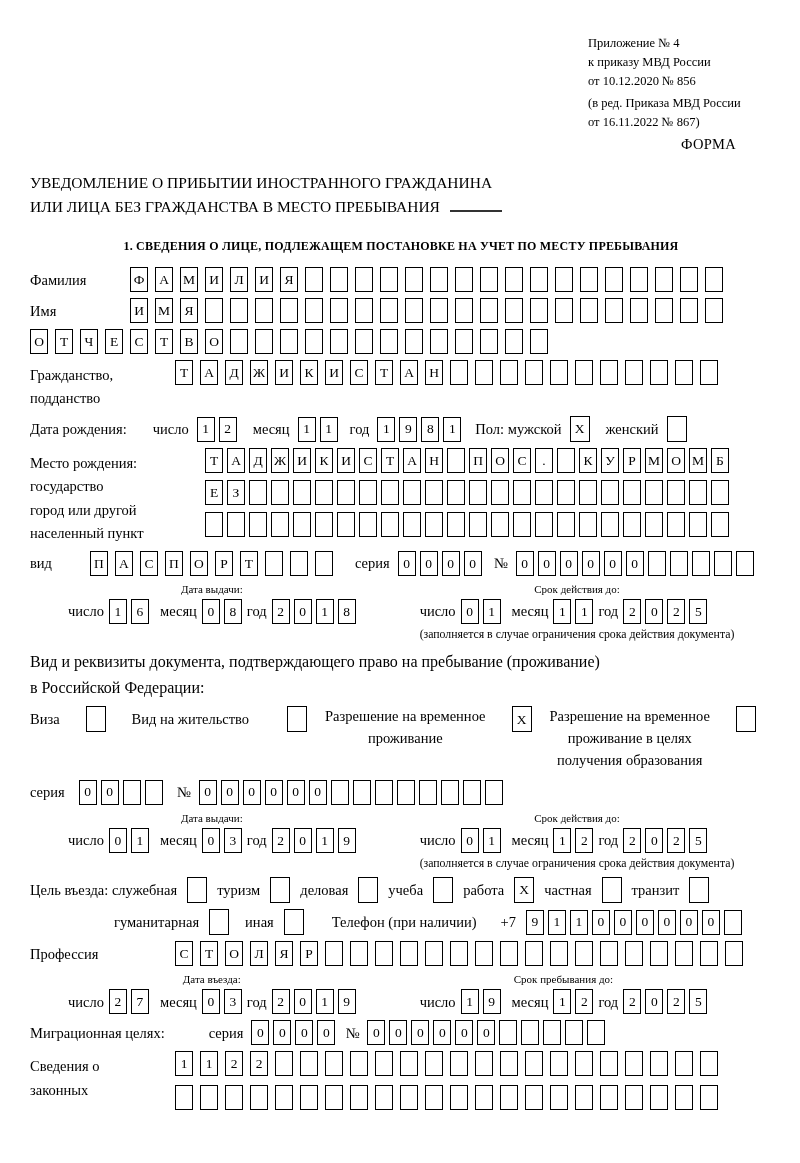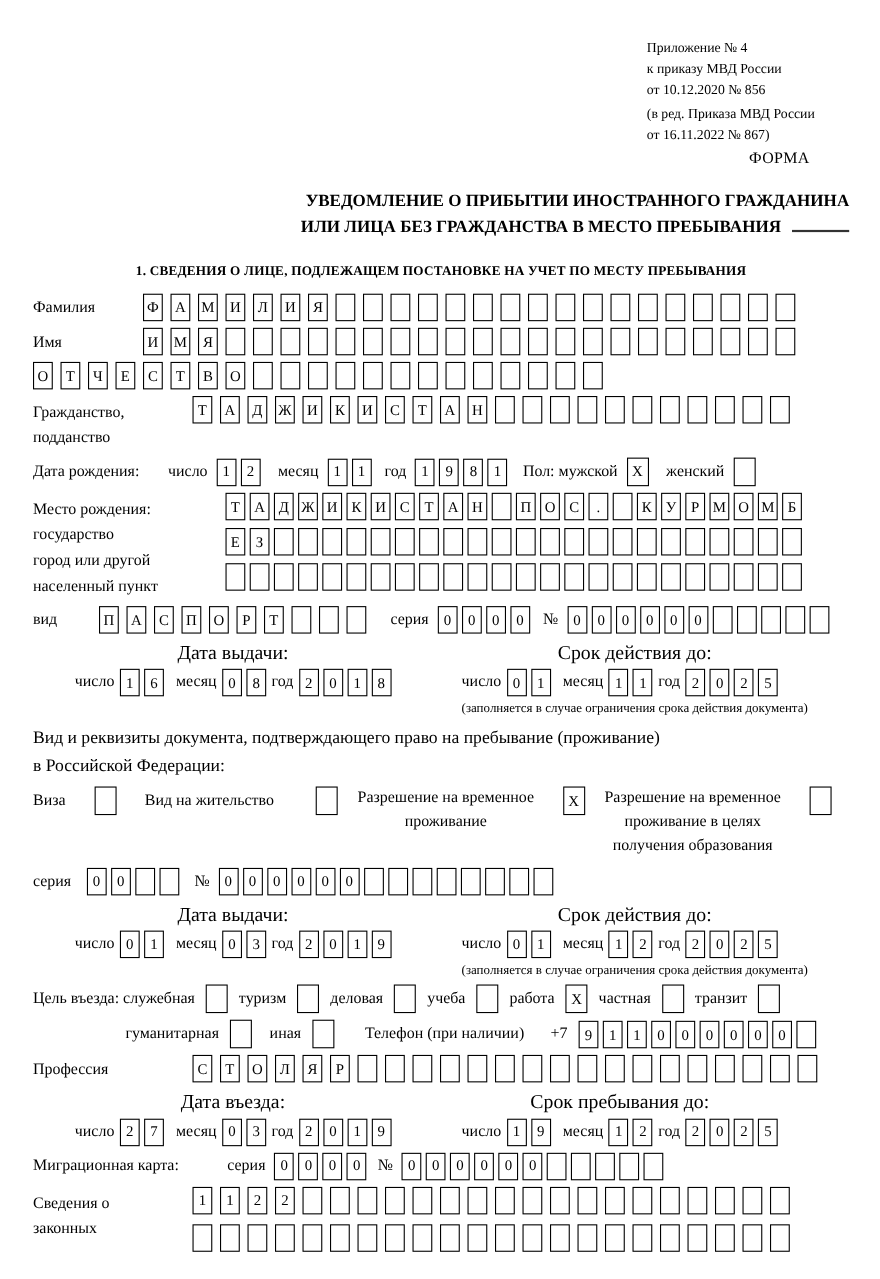--- a/index.html
+++ b/index.html
@@ -2,37 +2,37 @@
 <html><head>
 <meta charset="utf-8">
 <style>
   *{box-sizing:border-box;margin:0;padding:0}
   html,body{background:#fff}
   body{width:800px;height:1163px;font-family:"Liberation Serif",serif;color:#000;overflow:hidden}
   .page{padding:34px 28px 0 30px;position:relative}
   .hdr{margin-left:558px;font-size:12.5px;line-height:1.5}
   .hdr .gap{margin-top:4px}
   .forma{text-align:right;padding-right:36px;font-weight:normal;font-size:14.5px;margin-top:4px;letter-spacing:.3px}
-  .title{text-align:right;font-weight:bold;font-size:15.5px;margin-top:18px;line-height:1.55}
+  .title{text-align:left;font-weight:normal;font-size:15.5px;margin-top:18px;line-height:1.55}
   .title-underline{display:inline-block;width:52px;border-bottom:2.2px solid #333;margin-left:10px;height:13px}
   .sec{text-align:center;font-weight:bold;font-size:12px;margin-top:20px;margin-bottom:13px;letter-spacing:.2px}
   .frow{display:flex;align-items:flex-start;margin-bottom:6px;font-size:14.5px;line-height:1.3}
   .lbl{flex:none;padding-top:4px}
   .lbl.multi{padding-top:4px;line-height:1.6}
   .w100{width:100px}.w145{width:145px}.w175{width:175px}
   .cells{display:inline-flex;gap:7px;flex:none;align-items:flex-start}
   .cells.tight{gap:4px}
   .cells.num{gap:4px}
   .cell{flex:none;width:18px;height:25px;border:1.8px solid #000;display:flex;align-items:center;justify-content:center;font-size:13.5px}
   .cb .cell{width:20px;height:26px}
   .stack{display:flex;flex-direction:column;gap:7px}
   .dochead{text-align:center;font-weight:bold;font-size:13.8px;margin:6px 0 7px}
   .inline{display:flex;align-items:center;gap:8px;flex-wrap:nowrap}
   .dgroup{display:flex;flex-direction:column}
-  .dtitle{text-align:center;font-size:18px;margin-bottom:3px}
+  .dtitle{text-align:center;font-size:11px;margin-bottom:3px}
   .dline{display:flex;align-items:center;gap:5px;font-size:14.5px}
   .dline .glbl{margin-left:6px}
   .fine{font-size:11.8px;margin-top:3px;white-space:nowrap}
   .ptext{font-size:16px;line-height:1.65}
   .cbitem{display:flex;align-items:flex-start;gap:26px}
   .cbitem .txt{text-align:center;line-height:1.5}
 </style>
 </head>
 <body>
 
@@ -616,21 +616,21 @@
             <span class="cell">2</span>
             <span class="cell">0</span>
             <span class="cell">2</span>
             <span class="cell">5</span>
           </span>
       </div>
     </div>
   </div>
 
   <div class="frow inline" style="align-items:center;margin-top:2px">
-    <span style="margin-right:36px">Миграционная карта:</span>
+    <span style="margin-right:36px">Миграционная целях:</span>
     <span>серия</span>
     <span class="cells num">
         <span class="cell">0</span>
         <span class="cell">0</span>
         <span class="cell">0</span>
         <span class="cell">0</span>
       </span>
     <span style="margin-left:2px">№</span>
     <span class="cells num">
         <span class="cell">0</span>

